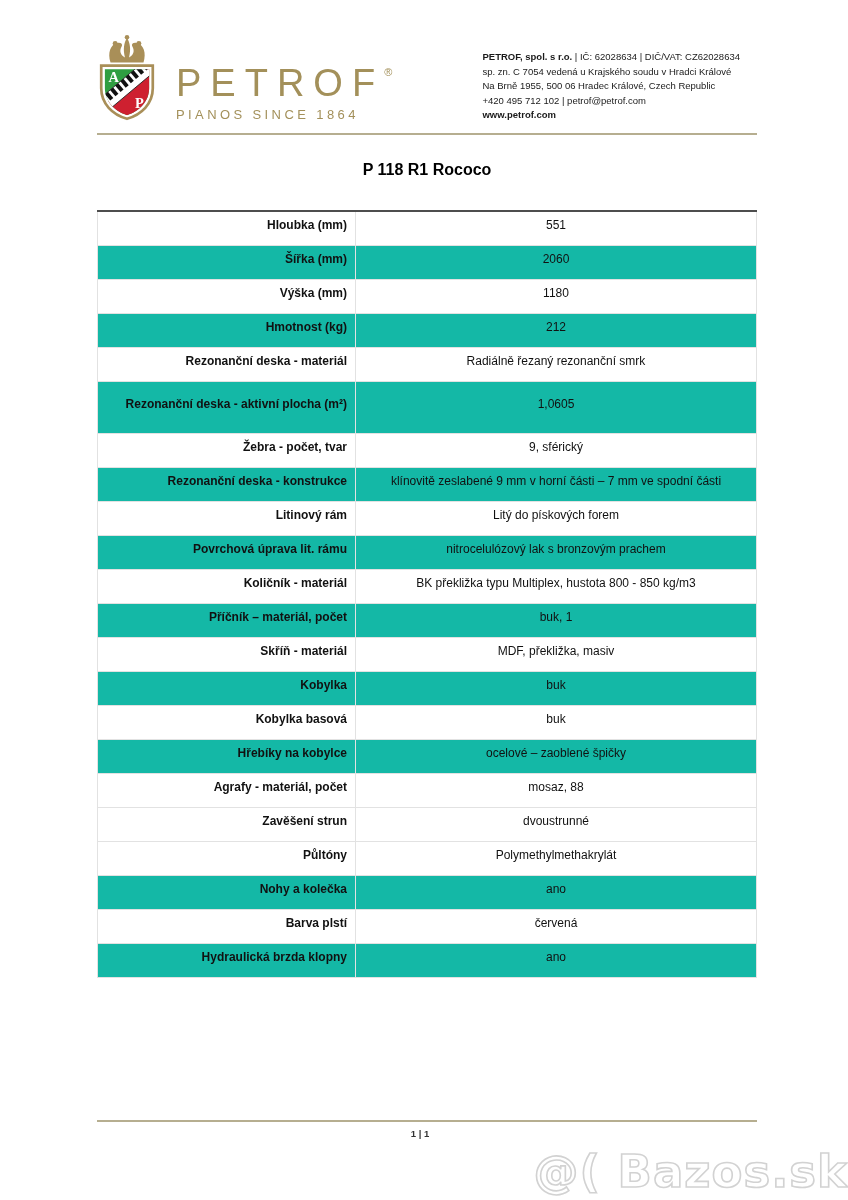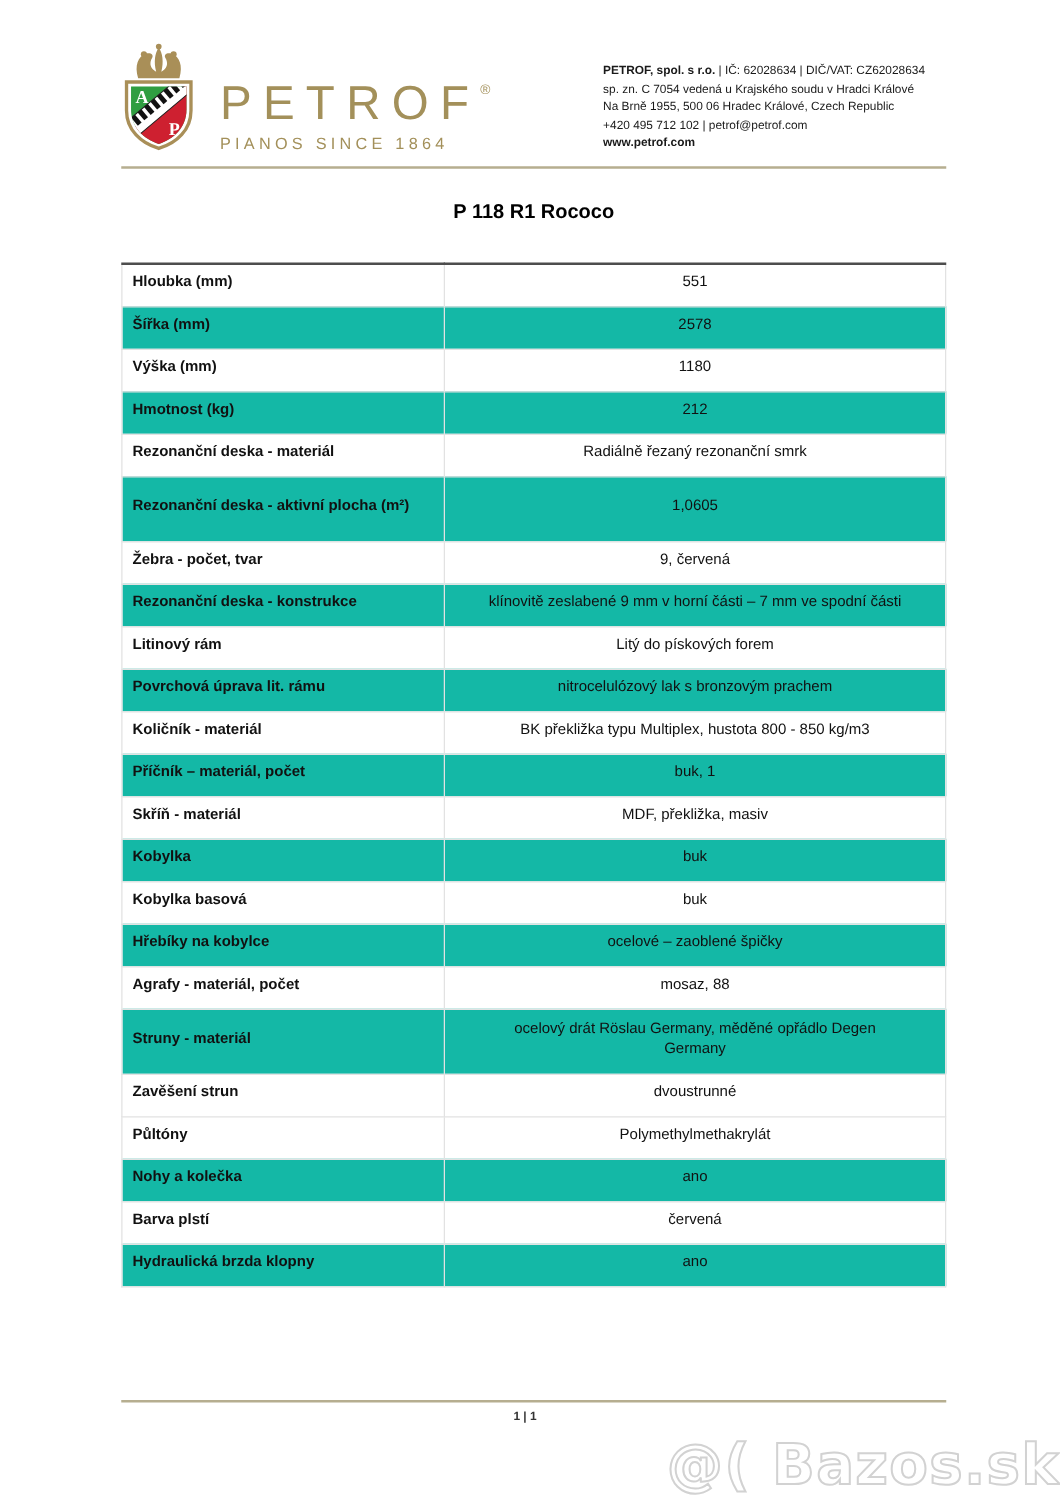--- a/index.html
+++ b/index.html
@@ -49,21 +49,21 @@
     border-collapse: collapse; table-layout: fixed;
     border-top: 2px solid #4d4d4d;
   }
   .spec-table td {
     border: 1px solid #e2e2e2;
     height: 34px; vertical-align: middle;
     font-size: 12px; line-height: 16px; color: #111;
   }
   .spec-table tr.tall td { height: 52px; }
   .spec-table tr.shaded { background: #14b8a6; }
-  .label-cell { width: 258px; font-weight: bold; padding: 2px 8px 8px; text-align: left; }
+  .label-cell { width: 258px; font-weight: bold; padding: 2px 8px 8px; text-align: right; }
   .value-cell { text-align: center; padding: 2px 2px 8px; white-space: pre-line; }
 
   
   .footer-rule {
     position: absolute; left: 97px; top: 1120px; width: 660px; height: 0;
     border-top: 2px solid #b6ae90;
   }
   .page-number {
     position: absolute; left: 97px; top: 1128px; width: 646px;
     text-align: center; font-size: 9.5px; font-weight: bold; color: #333;
@@ -147,41 +147,41 @@
   <div class="doc-title">P 118 R1 Rococo</div>
 
   <table class="spec-table">
     <tbody>
         <tr>
           <td class="label-cell">Hloubka (mm)</td>
           <td class="value-cell">551</td>
         </tr>
         <tr class="shaded">
           <td class="label-cell">Šířka (mm)</td>
-          <td class="value-cell">2578</td>
+          <td class="value-cell">2060</td>
         </tr>
         <tr>
           <td class="label-cell">Výška (mm)</td>
           <td class="value-cell">1180</td>
         </tr>
         <tr class="shaded">
           <td class="label-cell">Hmotnost (kg)</td>
           <td class="value-cell">212</td>
         </tr>
         <tr>
           <td class="label-cell">Rezonanční deska - materiál</td>
           <td class="value-cell">Radiálně řezaný rezonanční smrk</td>
         </tr>
         <tr class="shaded tall">
           <td class="label-cell">Rezonanční deska - aktivní plocha (m²)</td>
           <td class="value-cell">1,0605</td>
         </tr>
         <tr>
           <td class="label-cell">Žebra - počet, tvar</td>
-          <td class="value-cell">9, červená</td>
+          <td class="value-cell">9, sférický</td>
         </tr>
         <tr class="shaded">
           <td class="label-cell">Rezonanční deska - konstrukce</td>
           <td class="value-cell">klínovitě zeslabené 9 mm v horní části – 7 mm ve spodní části</td>
         </tr>
         <tr>
           <td class="label-cell">Litinový rám</td>
           <td class="value-cell">Litý do pískových forem</td>
         </tr>
         <tr class="shaded">
@@ -209,25 +209,20 @@
           <td class="value-cell">buk</td>
         </tr>
         <tr class="shaded">
           <td class="label-cell">Hřebíky na kobylce</td>
           <td class="value-cell">ocelové – zaoblené špičky</td>
         </tr>
         <tr>
           <td class="label-cell">Agrafy - materiál, počet</td>
           <td class="value-cell">mosaz, 88</td>
         </tr>
-        <tr class="shaded tall">
-          <td class="label-cell">Struny - materiál</td>
-          <td class="value-cell">ocelový drát Röslau Germany, měděné opřádlo Degen
-Germany</td>
-        </tr>
         <tr>
           <td class="label-cell">Zavěšení strun</td>
           <td class="value-cell">dvoustrunné</td>
         </tr>
         <tr>
           <td class="label-cell">Půltóny</td>
           <td class="value-cell">Polymethylmethakrylát</td>
         </tr>
         <tr class="shaded">
           <td class="label-cell">Nohy a kolečka</td>

